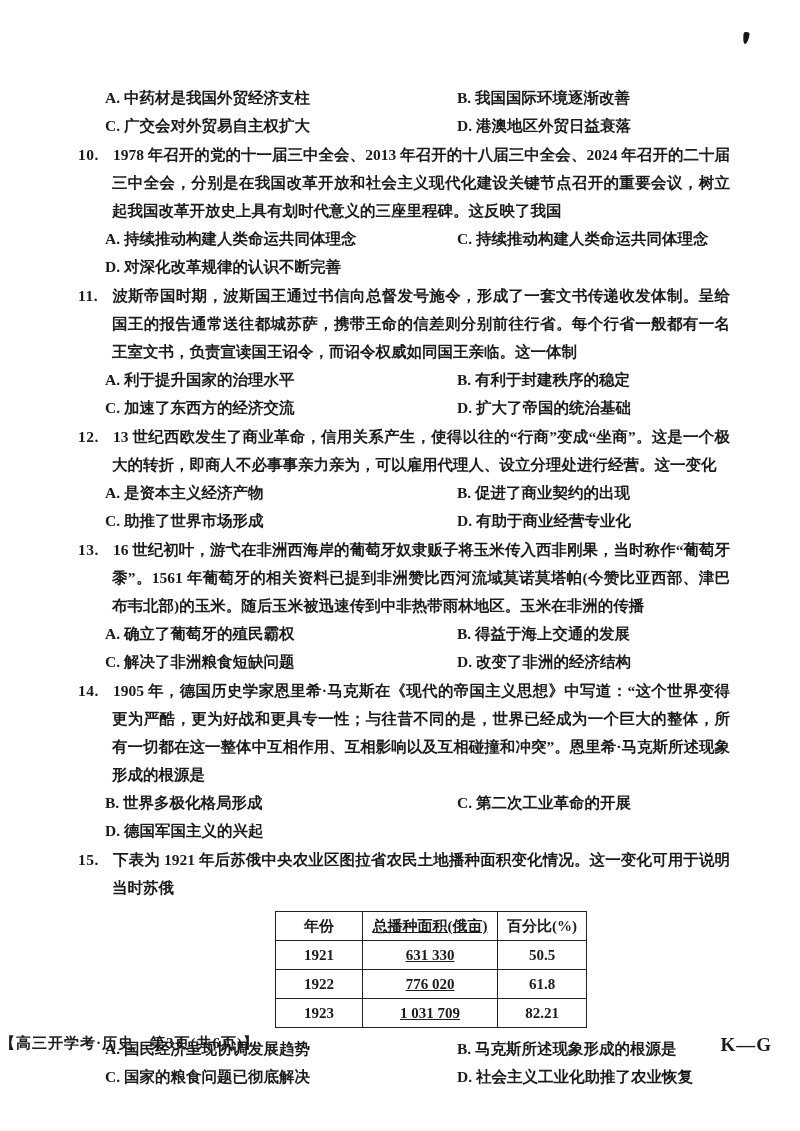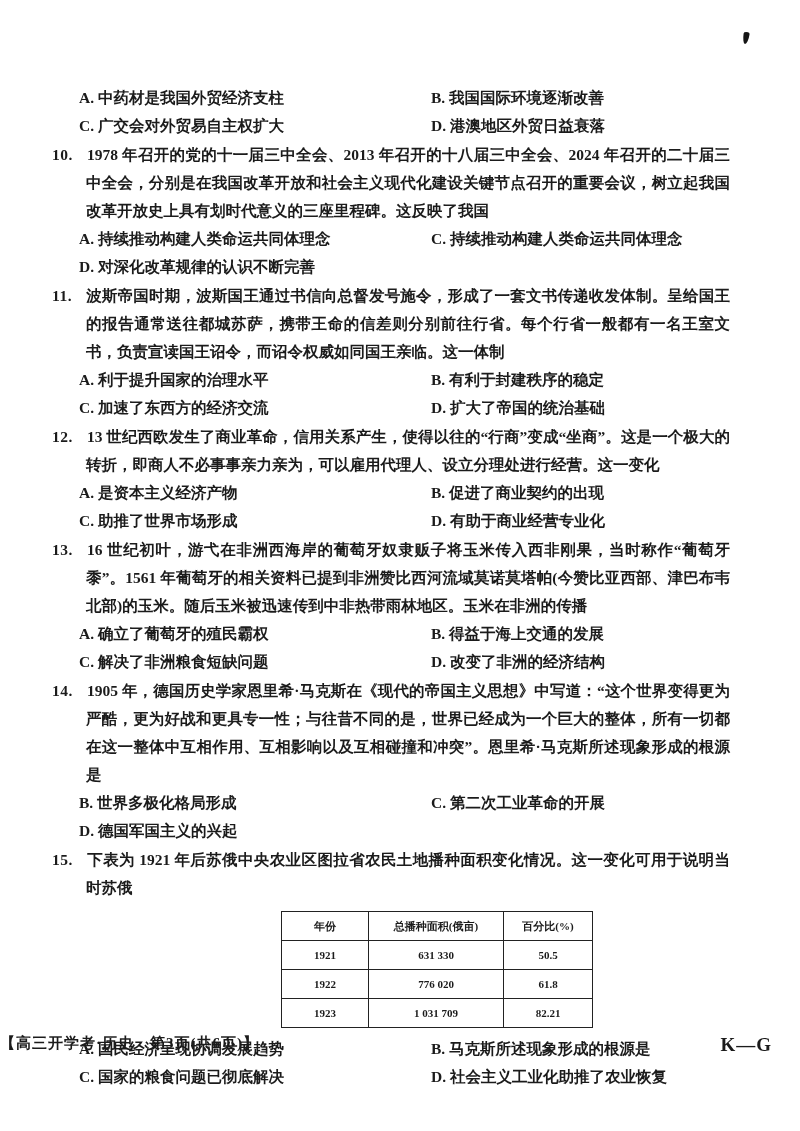--- a/index.html
+++ b/index.html
@@ -7,21 +7,21 @@
     width: 800px; height: 1131px;
     background: #ffffff;
     font-family: "Liberation Serif", "DejaVu Serif", serif;
     color: #1b1b1b;
     -webkit-font-smoothing: antialiased;
   }
   .page {
     position: relative;
     width: 800px; height: 1131px;
     box-sizing: border-box;
-    padding: 84px 70px 0 52px;
+    padding: 84px 70px 0 78px;
     overflow: hidden;
   }
   .content { font-size: 15.5px; line-height: 28px; font-weight: 600; }
 
   
   .stem {
     margin: 0;
     padding-left: 34px;
     text-indent: -34px;
     text-align: justify;
@@ -36,34 +36,33 @@
     margin: 0 0 1px 0;
   }
   .opt { line-height: 28px; white-space: nowrap; }
 
   .question { margin: 0; }
 
   
   .table-wrap { margin: 9px 0 7px 197px; }
   table.qtable {
     border-collapse: collapse;
-    font-size: 11px;
+    font-size: 15px;
     text-align: center;
     font-weight: 600;
-    margin-left: 32px;
   }
   table.qtable th, table.qtable td {
     border: 1.5px solid #222;
     padding: 0 8px;
     height: 24px;
     vertical-align: middle;
   }
   table.qtable th { font-weight: 700; height: 25px; }
   table.qtable th:nth-child(1), table.qtable td:nth-child(1) { width: 70px; }
-  table.qtable th:nth-child(2), table.qtable td:nth-child(2) { width: 118px; }
+  table.qtable th:nth-child(2), table.qtable td:nth-child(2) { width: 118px; text-decoration: underline; }
   table.qtable th:nth-child(3), table.qtable td:nth-child(3) { width: 72px; }
 
   
   .footer-center {
     position: absolute; left: 0; right: 0; top: 1034px;
     text-align: left; font-size: 15px; font-weight: 700;
     letter-spacing: 1px;
   }
   .footer-right {
     position: absolute; right: 28px; top: 1034px;

